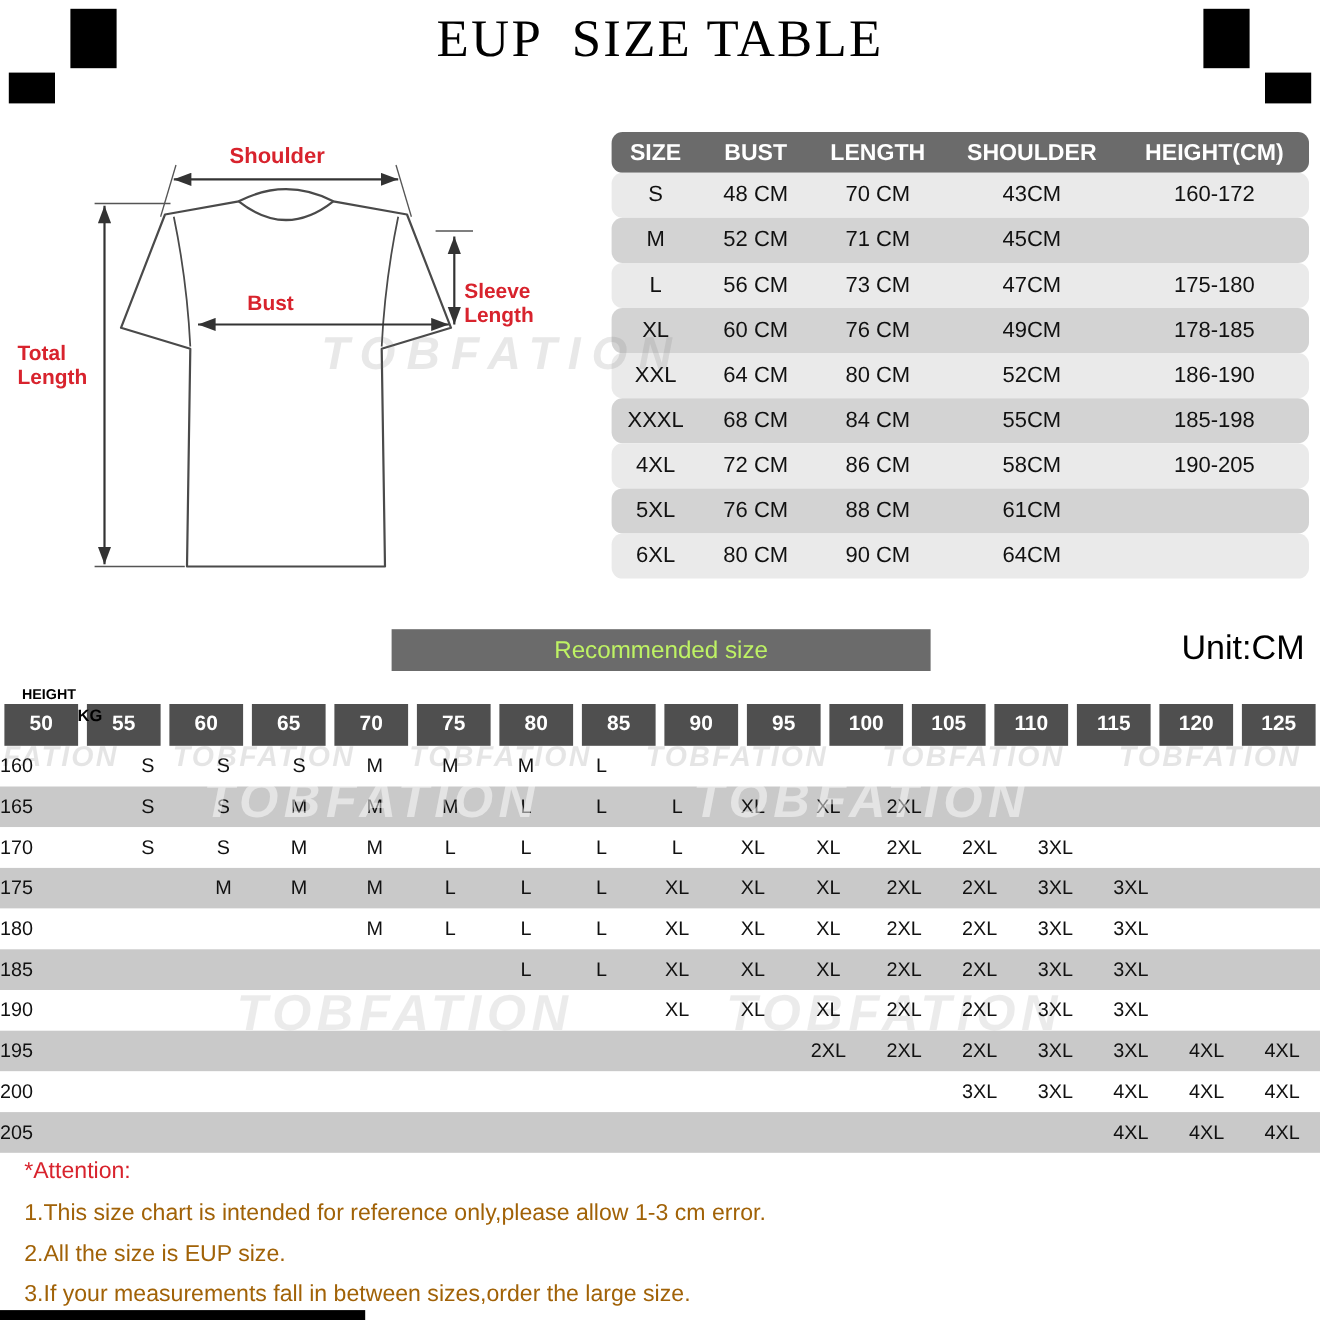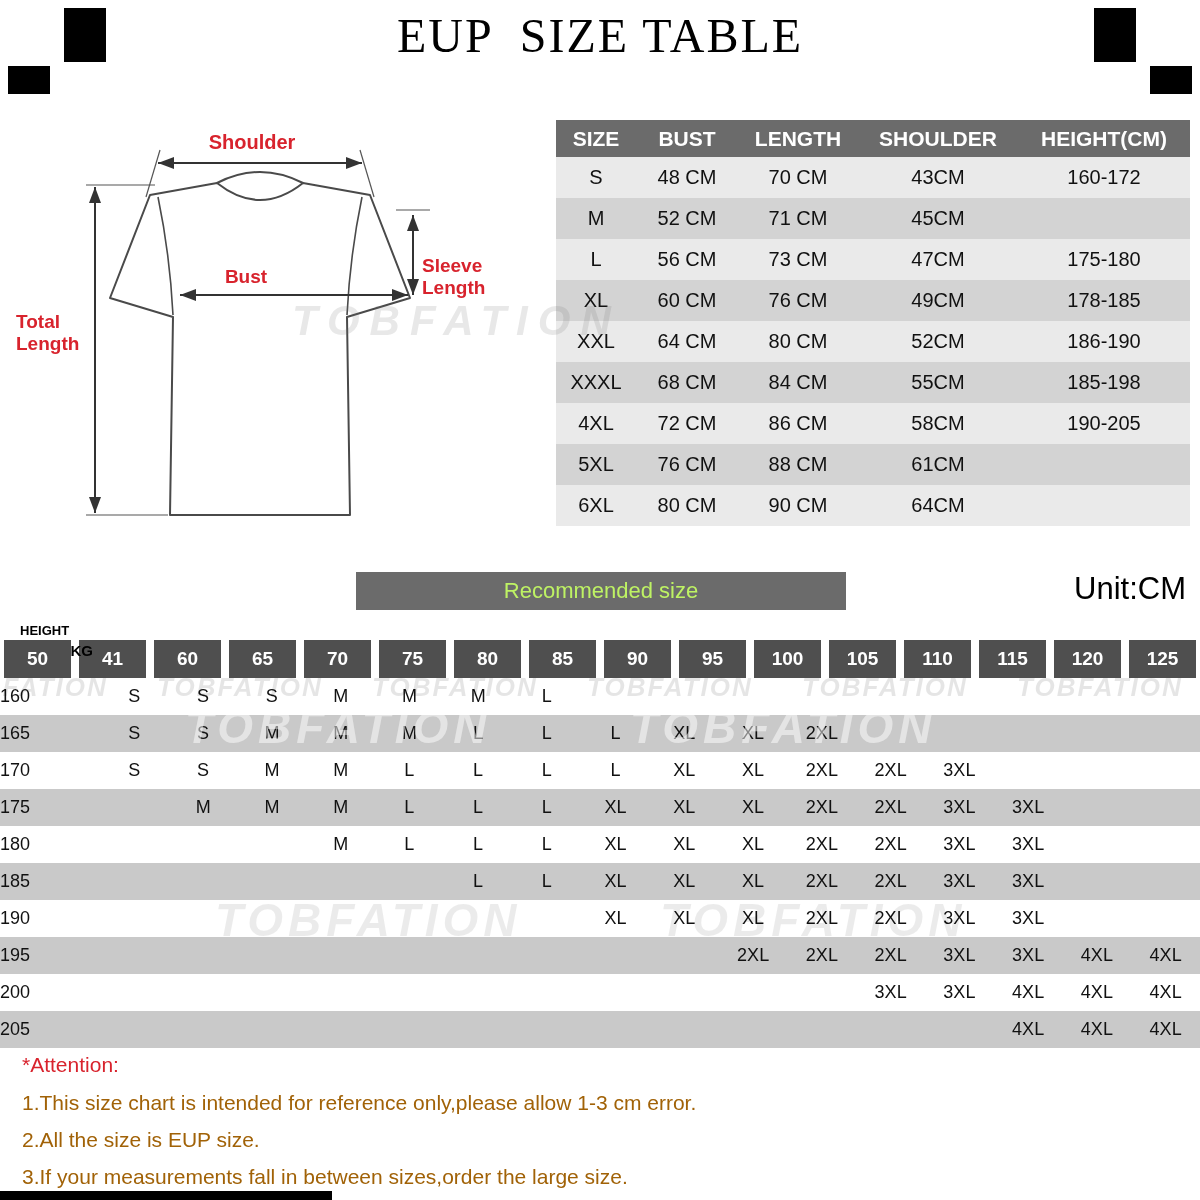--- a/index.html
+++ b/index.html
@@ -22,21 +22,21 @@
   .diagram { position:absolute; left:10px; top:105px; width:540px; height:465px; }
   .diagram svg { position:absolute; left:0; top:0; }
   .lbl { position:absolute; color:var(--accent-red); font-weight:bold; font-size:19px; line-height:1.15; }
   .lbl-shoulder { left:172px; top:26px; width:140px; text-align:center; font-size:20px; }
   .lbl-bust { left:196px; top:161px; width:80px; text-align:center; }
   .lbl-sleeve { left:412px; top:150px; width:78px; }
   .lbl-total { left:6px; top:206px; width:78px; text-align:left; }
 
   
   .size-table { position:absolute; left:556px; top:120px; width:634px; }
-  .st-row { display:grid; grid-template-columns:80px 102px 120px 160px 172px; height:41px; }
+  .st-row { display:grid; grid-template-columns:80px 102px 120px 160px 172px; height:41px;border-radius:10px; }
   .st-cell { display:flex; align-items:center; justify-content:center; font-size:20px; }
   .st-header { background:var(--table-header-gray); color:#fff; height:37px; }
   .st-header .st-cell { font-size:21px; font-weight:bold; }
   .st-light { background:#eaeaea; }
   .st-dark  { background:#d3d3d3; }
 
   
   .banner { position:absolute; left:356px; top:572px; width:490px; height:38px;
             background:var(--table-header-gray); color:#bef264; display:flex;
             align-items:center; justify-content:center; font-size:22px; }
@@ -191,21 +191,21 @@
   <div class="unit">Unit:CM</div>
 
   <div class="matrix">
     <div class="mx-header">
       <div class="mx-corner">
         <span class="corner-kg">KG</span>
         <span class="corner-h">HEIGHT</span>
       </div>
       <div style="display:flex; flex:1;">
           <div class="kg-cell">50</div>
-          <div class="kg-cell">41</div>
+          <div class="kg-cell">55</div>
           <div class="kg-cell">60</div>
           <div class="kg-cell">65</div>
           <div class="kg-cell">70</div>
           <div class="kg-cell">75</div>
           <div class="kg-cell">80</div>
           <div class="kg-cell">85</div>
           <div class="kg-cell">90</div>
           <div class="kg-cell">95</div>
           <div class="kg-cell">100</div>
           <div class="kg-cell">105</div>

